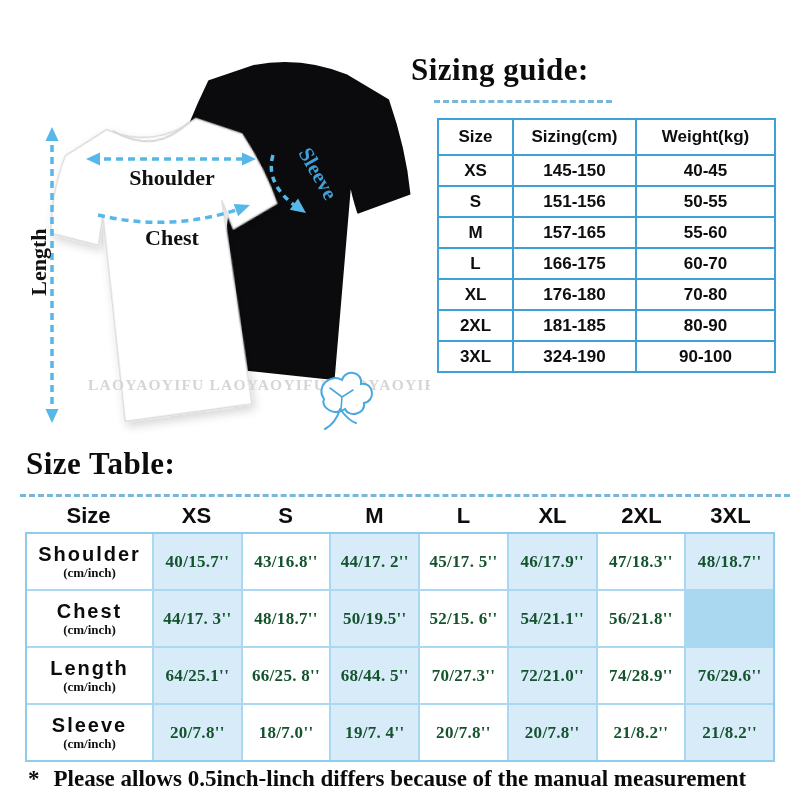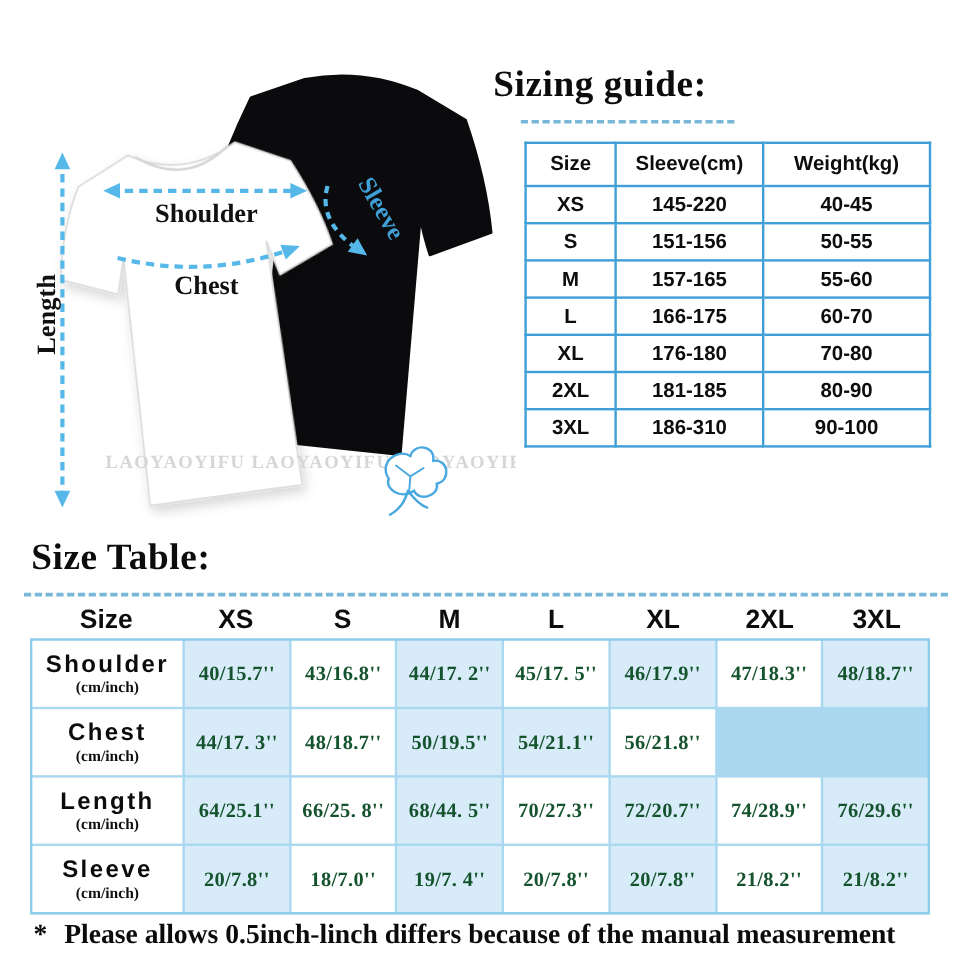--- a/index.html
+++ b/index.html
@@ -125,28 +125,28 @@
   <div class="sg-underline"></div>
   <table class="sg-table">
     <colgroup>
         <col class="c1">
         <col class="c2">
         <col class="c3">
       </colgroup>
     <thead>
         <tr>
           <th>Size</th>
-          <th>Sleeve(cm)</th>
+          <th>Sizing(cm)</th>
           <th>Weight(kg)</th>
         </tr>
       </thead>
     <tbody>
         <tr>
           <td>XS</td>
-          <td>145-220</td>
+          <td>145-150</td>
           <td>40-45</td>
         </tr>
         <tr>
           <td>S</td>
           <td>151-156</td>
           <td>50-55</td>
         </tr>
         <tr>
           <td>M</td>
           <td>157-165</td>
@@ -162,21 +162,21 @@
           <td>176-180</td>
           <td>70-80</td>
         </tr>
         <tr>
           <td>2XL</td>
           <td>181-185</td>
           <td>80-90</td>
         </tr>
         <tr>
           <td>3XL</td>
-          <td>186-310</td>
+          <td>324-190</td>
           <td>90-100</td>
         </tr>
       </tbody>
   </table>
 
   <div class="st-title">Size Table:</div>
   <div class="st-underline"></div>
   <div class="st-header">
       <div class="st-hcell">Size</div>
       <div class="st-hcell">XS</div>
@@ -202,33 +202,34 @@
         <div class="st-cell st-value alt">48/18.7''</div>
       </div>
       <div class="st-row">
         <div class="st-cell st-label">
           <div class="st-label-name">Chest</div>
           <div class="st-label-unit">(cm/inch)</div>
         </div>
         <div class="st-cell st-value alt">44/17. 3''</div>
         <div class="st-cell st-value">48/18.7''</div>
         <div class="st-cell st-value alt">50/19.5''</div>
+        <div class="st-cell st-value">52/15. 6''</div>
         <div class="st-cell st-value alt">54/21.1''</div>
         <div class="st-cell st-value">56/21.8''</div>
       </div>
       <div class="st-row">
         <div class="st-cell st-label">
           <div class="st-label-name">Length</div>
           <div class="st-label-unit">(cm/inch)</div>
         </div>
         <div class="st-cell st-value alt">64/25.1''</div>
         <div class="st-cell st-value">66/25. 8''</div>
         <div class="st-cell st-value alt">68/44. 5''</div>
         <div class="st-cell st-value">70/27.3''</div>
-        <div class="st-cell st-value alt">72/20.7''</div>
+        <div class="st-cell st-value alt">72/21.0''</div>
         <div class="st-cell st-value">74/28.9''</div>
         <div class="st-cell st-value alt">76/29.6''</div>
       </div>
       <div class="st-row">
         <div class="st-cell st-label">
           <div class="st-label-name">Sleeve</div>
           <div class="st-label-unit">(cm/inch)</div>
         </div>
         <div class="st-cell st-value alt">20/7.8''</div>
         <div class="st-cell st-value">18/7.0''</div>

